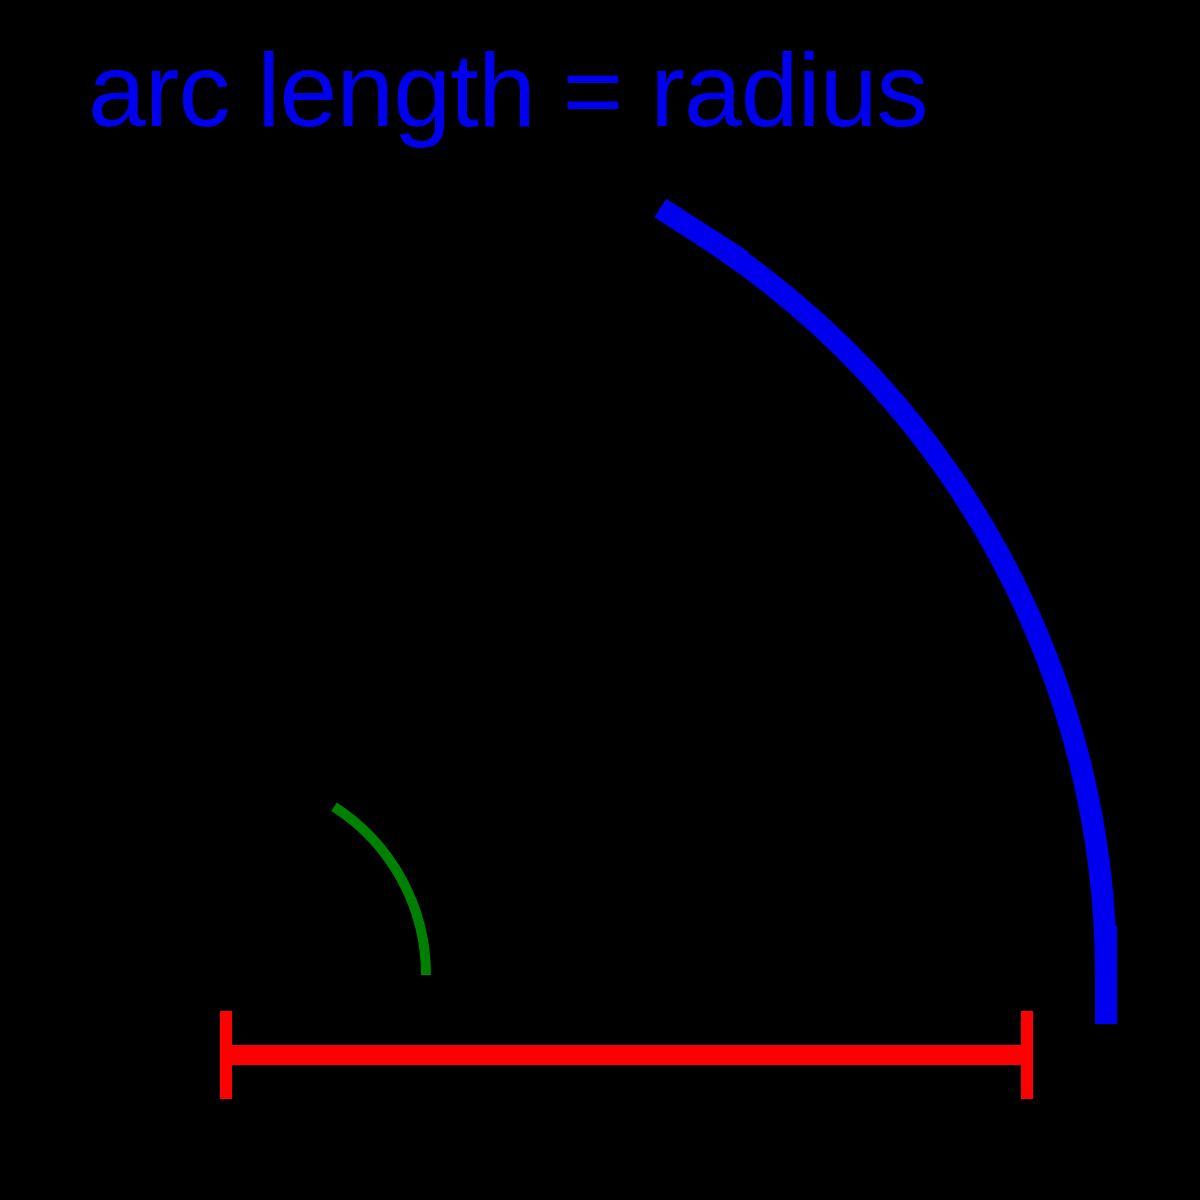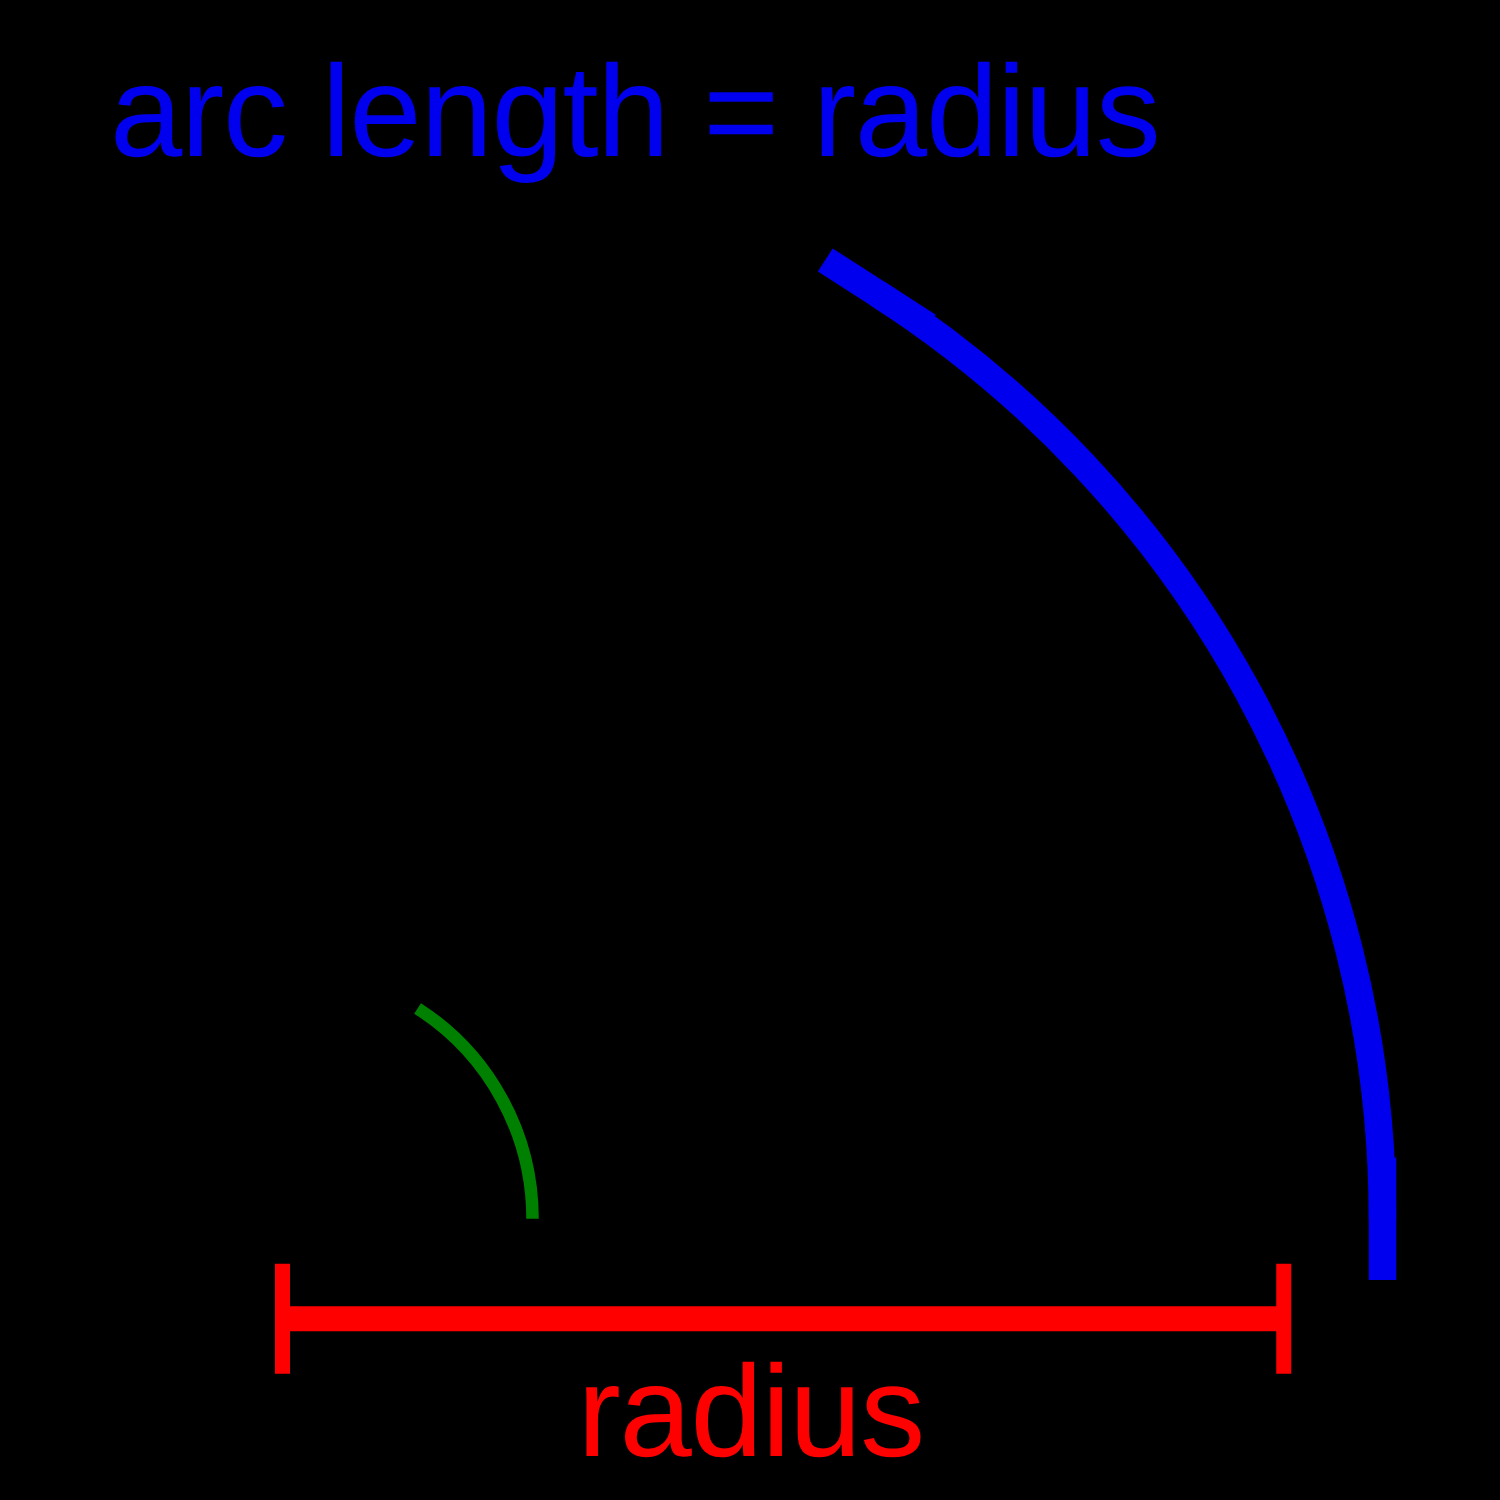--- a/index.html
+++ b/index.html
@@ -68,15 +68,14 @@
 
     <line id="arc-end-tick" x1="742.70" y1="260.98" x2="660.23" y2="208.03" stroke="#0000ee" stroke-width="22" stroke-linecap="butt"></line>
 
     <line id="radius-bar" x1="226" y1="1055" x2="1027" y2="1055" stroke="#ff0000" stroke-width="20" stroke-linecap="butt"></line>
     <line id="radius-cap-left" x1="226" y1="1011" x2="226" y2="1099" stroke="#ff0000" stroke-width="12" stroke-linecap="butt"></line>
     <line id="radius-cap-right" x1="1027" y1="1011" x2="1027" y2="1099" stroke="#ff0000" stroke-width="12" stroke-linecap="butt"></line>
   </svg>
 
   <div class="lbl" id="title-label" style="color: rgb(0, 0, 238);">arc length = radius</div>
 
-  <div class="lbl" id="radius-label" style="color: rgb(255, 0, 0);">radius</div>
 
 </div>
 
 </body></html>

